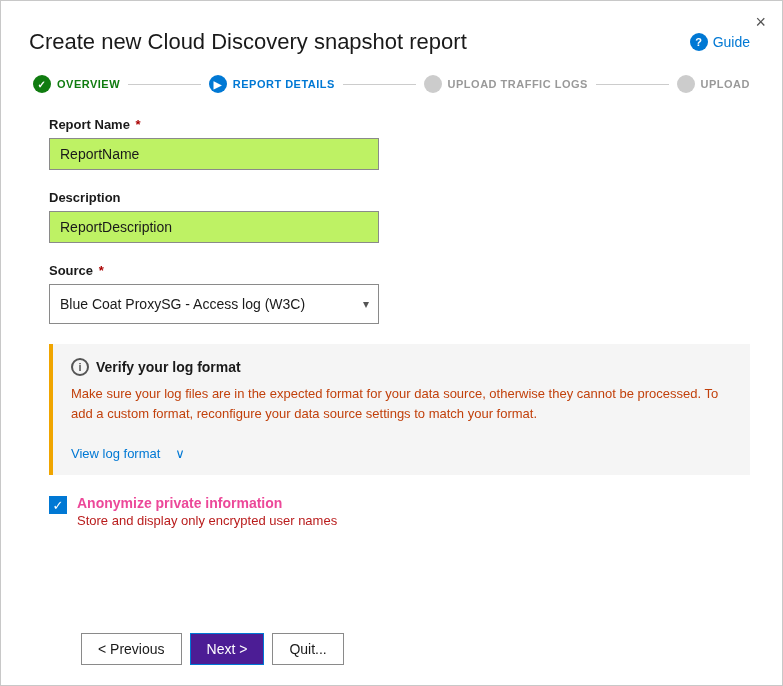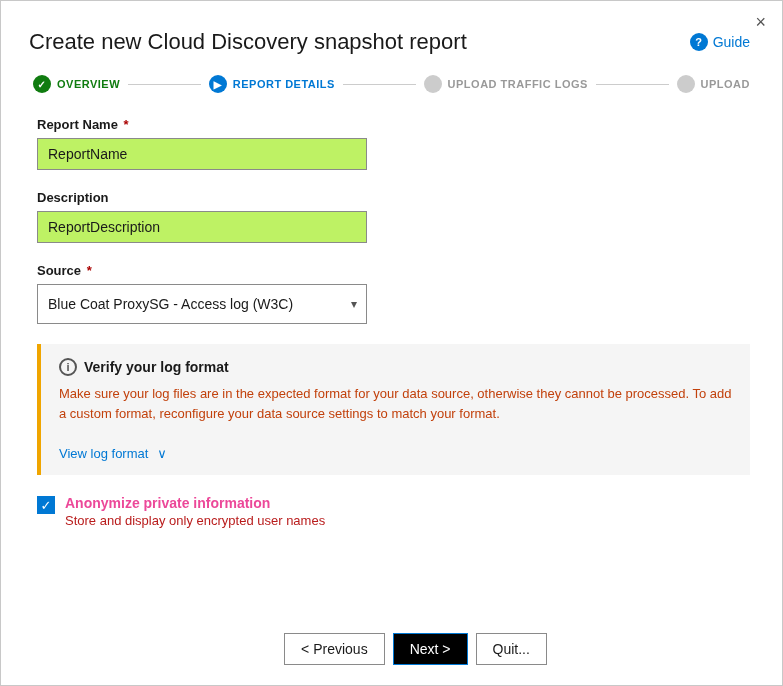--- a/index.html
+++ b/index.html
@@ -110,21 +110,21 @@
     .step-label.inactive { color: #999; }
     .step-line {
       flex: 1;
       height: 1px;
       background: #ccc;
       margin: 0 8px;
       min-width: 30px;
     }
     
     .form-body {
-      padding: 24px 32px 0 36px;
+      padding: 24px 32px 0 48px;
       flex: 1;
     }
     .field-group {
       margin-bottom: 20px;
     }
     .field-label {
       font-size: 13px;
       font-weight: 600;
       color: #1a1a1a;
       margin-bottom: 6px;
@@ -203,21 +203,21 @@
       color: #c2410c;
       line-height: 1.5;
       margin-bottom: 22px;
     }
     .view-log-link {
       font-size: 13px;
       color: #0078d4;
       cursor: pointer;
       display: inline-flex;
       align-items: center;
-      gap: 9px;
+      gap: 15px;
       background: none;
       border: none;
       text-decoration: none;
     }
     
     .checkbox-group {
       display: flex;
       align-items: flex-start;
       gap: 10px;
       margin: 8px 0 6px 0;
@@ -250,37 +250,37 @@
     }
     .checkbox-desc {
       font-size: 13px;
       color: #b91c1c;
       margin-top: 2px;
     }
     
     .dialog-footer {
       padding: 16px 32px 20px 32px;
       display: flex;
-      justify-content: center;
+      justify-content: flex-start;
       align-items: center;
       gap: 8px;
       border-top: none;
       margin-left: 48px;
     }
     .btn {
       height: 32px;
       padding: 0 16px;
       font-size: 14px;
       cursor: pointer;
       border: 1px solid #8a8a8a;
       background: #fff;
       color: #1a1a1a;
     }
     .btn-primary {
-      background: #000000;
+      background: #4c1d95;
       color: #fff;
       border: 1px solid #0078d4;
     }
   </style>
 </head>
 <body>
 
 <div class="dialog">
 
   <button class="dialog-close">×</button>

